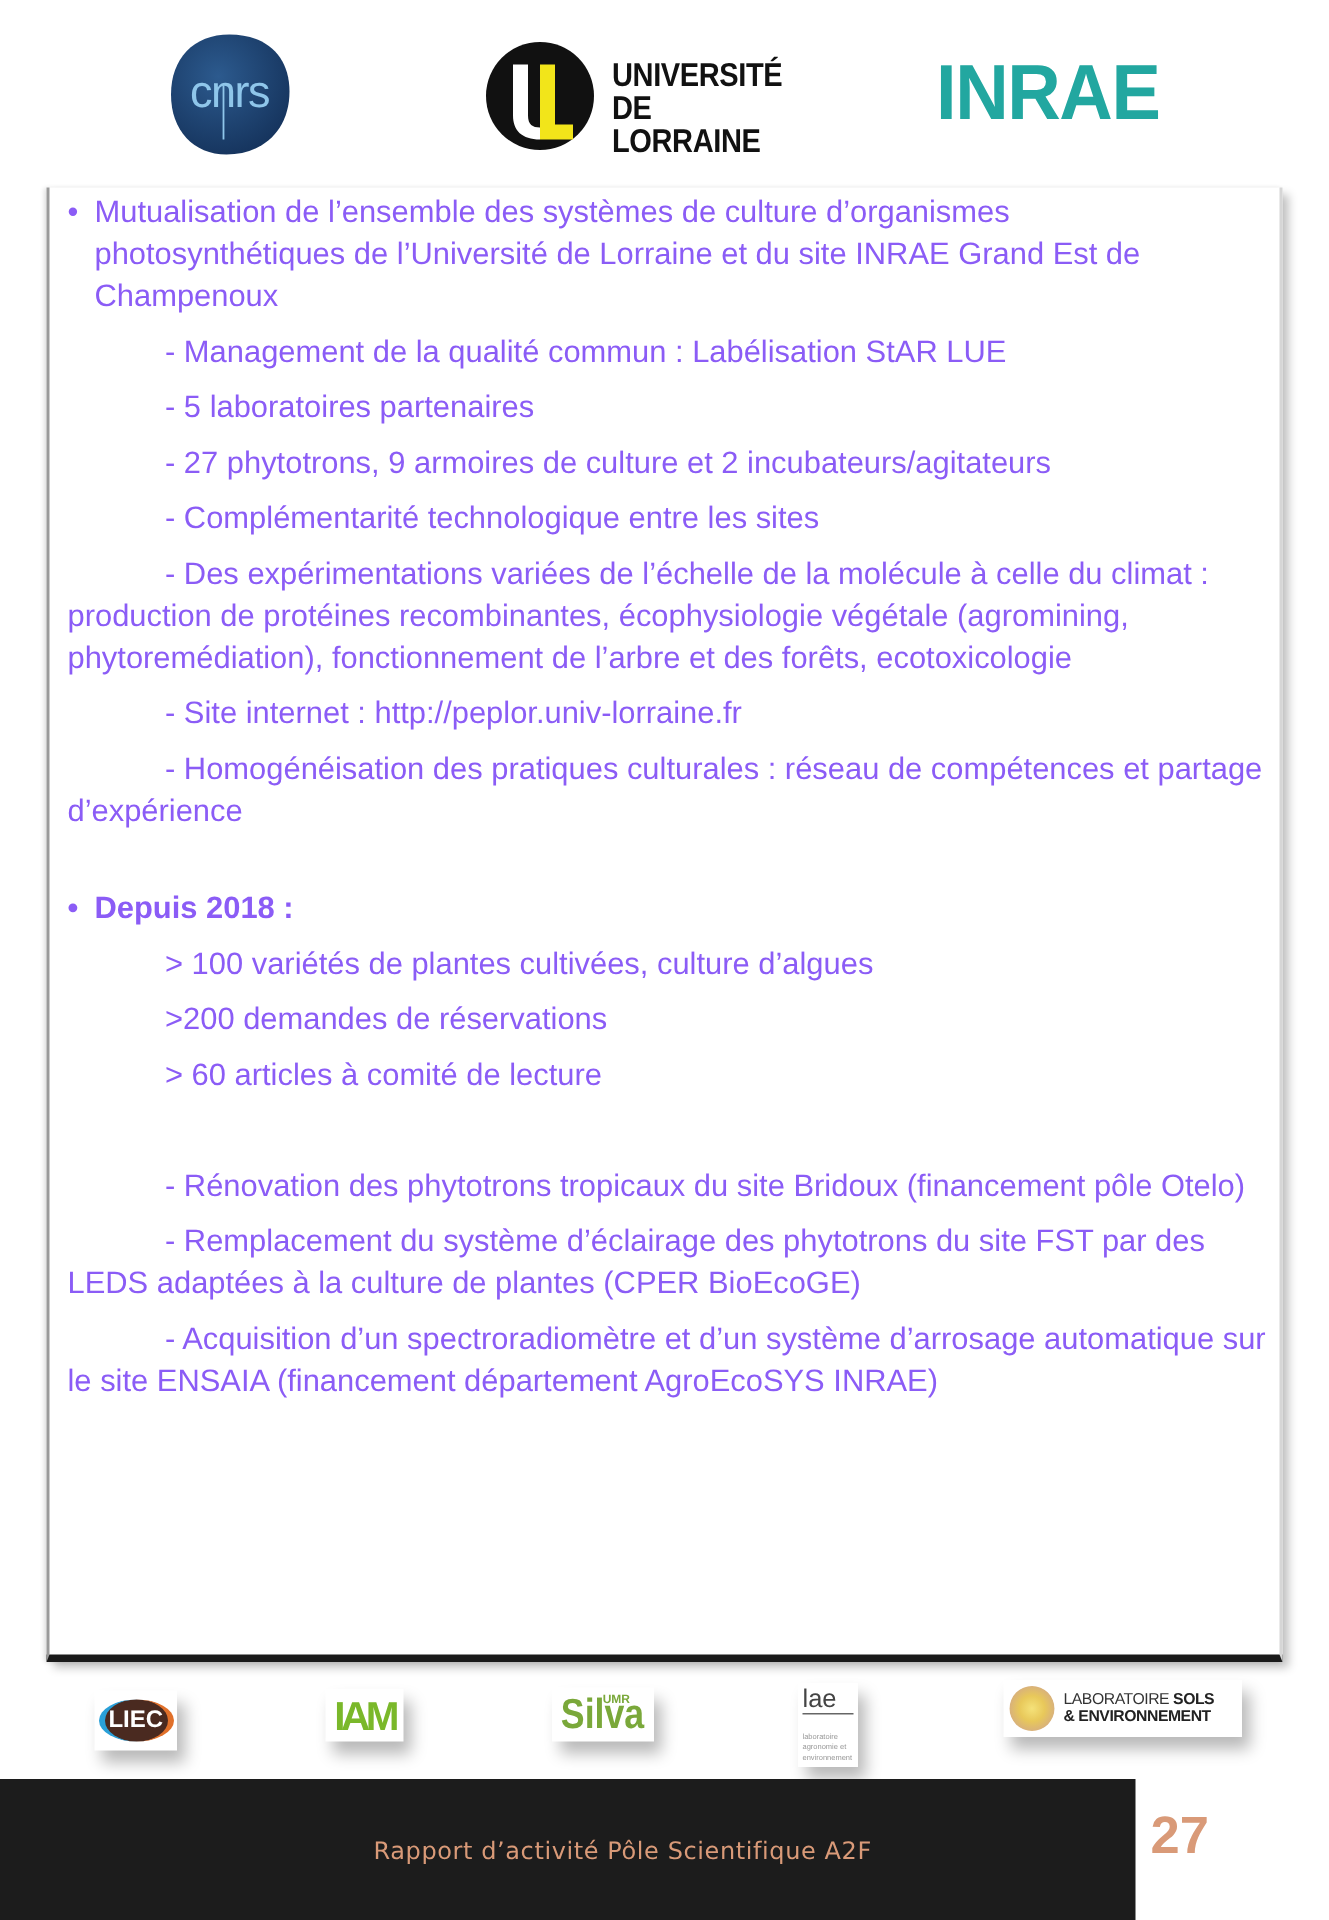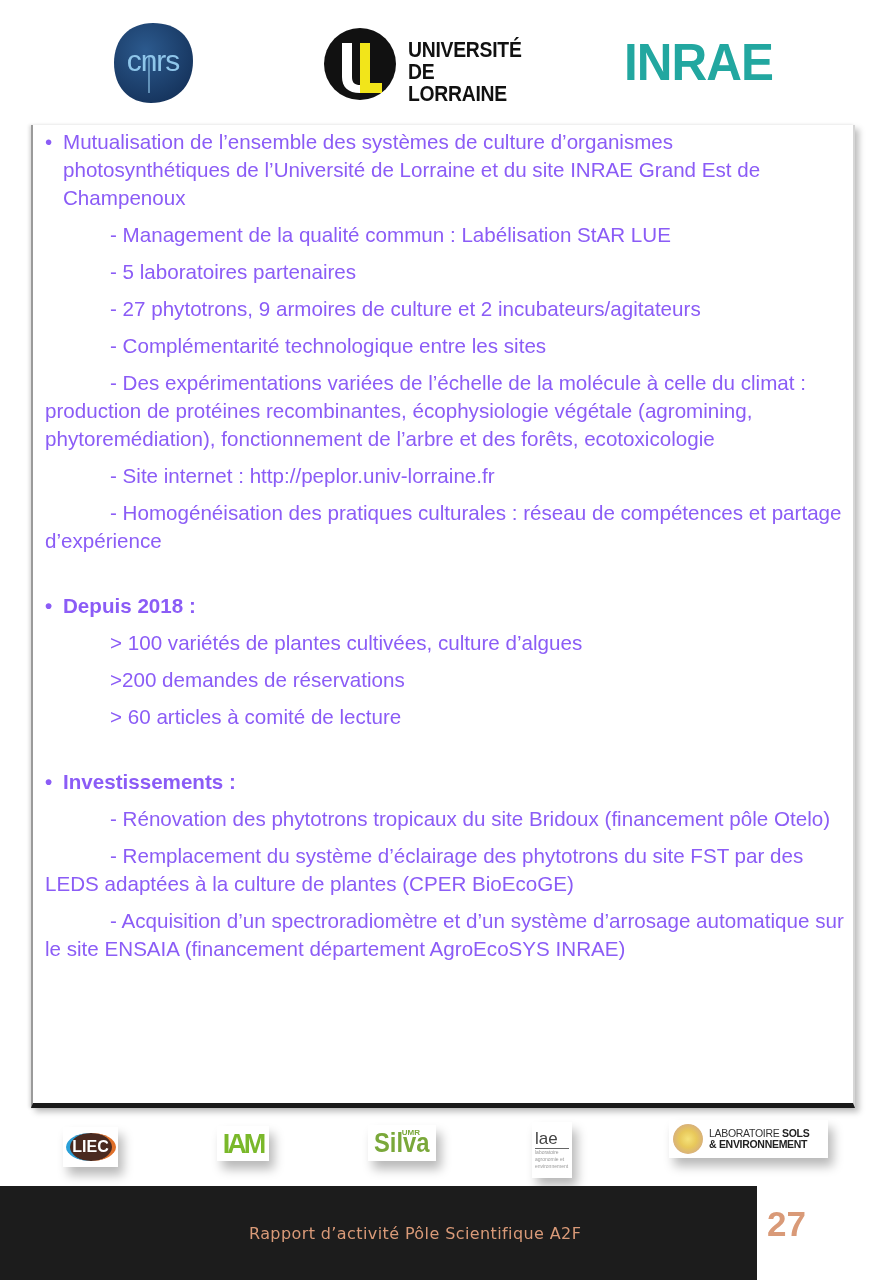--- a/index.html
+++ b/index.html
@@ -46,21 +46,21 @@
       border-left: 4px solid #2aa0d8; border-right: 4px solid #e0702a; display: flex; align-items: center; justify-content: center; }
     .liec-txt { color: #fff; font-size: 16px; font-weight: bold; font-family: Liberation Sans, sans-serif; }
 
     .iam { left: 217px; top: 11px; width: 52px; height: 35px; }
     .iam-txt { color: #7ab82a; font-weight: bold; font-size: 27px; letter-spacing: -3px; font-family: "Liberation Sans", sans-serif; line-height: 28px; }
 
     .silva { left: 368px; top: 10px; width: 68px; height: 36px; }
     .silva-txt { color: #7aa83a; font-weight: bold; font-size: 28px; font-family: "Liberation Sans", sans-serif; line-height: 28px; transform: scaleX(0.85); }
     .silva-umr { position: absolute; right: 16px; top: 3px; color: #7aa83a; font-weight: bold; font-size: 8px; font-family: "Liberation Sans", sans-serif; }
 
-    .lae { left: 532px; top: 7px; width: 40px; height: 56px; flex-direction: column; align-items: flex-start; padding: 2px 3px; justify-content: center; }
+    .lae { left: 532px; top: 7px; width: 40px; height: 56px; flex-direction: column; align-items: flex-start; padding: 2px 3px; justify-content: space-between; }
     .lae-txt { color: #444; font-size: 17px; line-height: 18px; font-family: "Liberation Sans", sans-serif; border-bottom: 1px solid #666; width: 100%; }
     .lae-sub { color: #999; font-size: 5px; line-height: 7px; font-family: "Liberation Sans", sans-serif; }
 
     .lse { left: 669px; top: 5px; width: 159px; height: 38px; justify-content: flex-start; padding-left: 4px; }
     .lse-burst { width: 30px; height: 30px; border-radius: 50%;
       background: radial-gradient(circle, #f5e27a 0%, #e8c85a 40%, #d9b27a 70%, rgba(255,255,255,0) 75%); margin-right: 6px; flex: none; }
     .lse-txt { font-family: "Liberation Sans", sans-serif; font-size: 10.5px; line-height: 11px; color: #333; letter-spacing: -0.3px; }
     .lse-txt b { font-weight: bold; color: #222; }
 
     
@@ -115,21 +115,20 @@
 
     <div class="gap"></div>
 
     <div class="bullet bold">Depuis 2018 :</div>
     <div class="p ind-block">&gt; 100 variétés de plantes cultivées, culture d’algues</div>
     <div class="p ind-block">&gt;200 demandes de réservations</div>
     <div class="p ind-block">&gt; 60 articles à comité de lecture</div>
 
     <div class="gap"></div>
 
-    <div class="bullet bold">Investissements :</div>
     <div class="p ind">- Rénovation des phytotrons tropicaux du site Bridoux (financement pôle Otelo)</div>
     <div class="p ind">- Remplacement du système d’éclairage des phytotrons du site FST par des LEDS adaptées à la culture de plantes (CPER BioEcoGE)</div>
     <div class="p ind">- Acquisition d’un spectroradiomètre et d’un système d’arrosage automatique sur le site ENSAIA (financement département AgroEcoSYS INRAE)</div>
   </div>
 </div>
 
 <div class="partners">
   <div class="plogo liec">
     <div class="liec-oval">
         <span class="liec-txt">LIEC</span>

